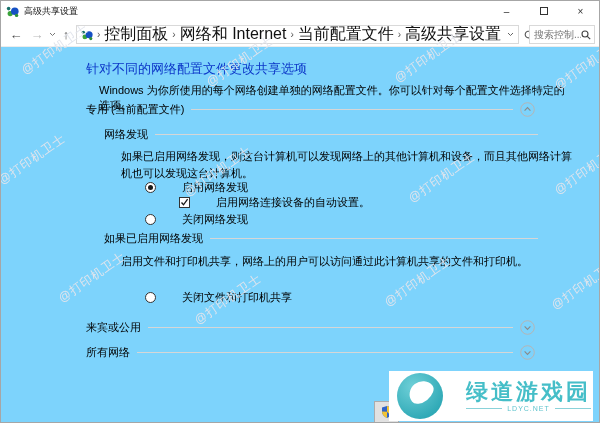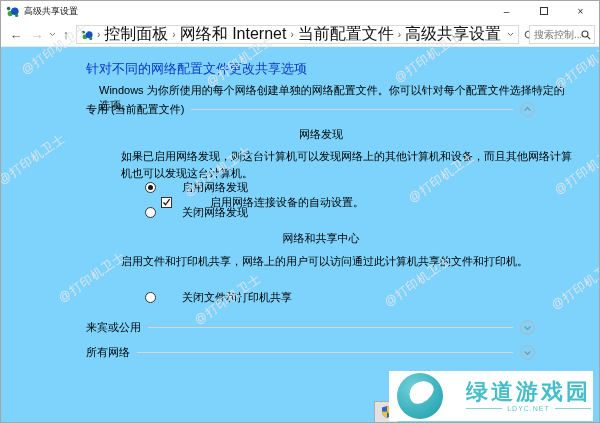--- a/index.html
+++ b/index.html
@@ -44,21 +44,21 @@
 
   
   .content { position:absolute; top:46px; left:0; right:0; bottom:0; background:#7dd3fc; z-index:1; }
   .abs { position:absolute; }
   .heading { font-size:13px; color:#0d38c8; }
   .intro { font-size:11px; color:#000; }
   .secrow { display:flex; align-items:center; }
   .secrow .lbl { white-space:nowrap; font-size:11px; color:#000; }
   .rule { flex:1; height:1px; background:#d6d6d6; margin:0 7px; }
   .chev-circle { width:15px; height:15px; flex:0 0 auto; cursor:pointer; }
-  .subrow { display:flex; align-items:center;flex-direction:column; }
+  .subrow { display:flex; align-items:center; }
   .desc { font-size:11px; line-height:1.5; color:#000; }
 
   .opt { display:flex; align-items:center; cursor:default; }
   .opt .radio { width:11px; height:11px; border:1px solid #333; border-radius:50%;
                 margin-right:6px; position:relative; flex:0 0 auto; background:#fff; }
   .opt .radio.checked::after { content:""; position:absolute; left:2px; top:2px;
                 width:5px; height:5px; border-radius:50%; background:#1a1a1a; }
   .opt .checkbox { width:11px; height:11px; border:1px solid #333; margin-right:6px;
                 position:relative; flex:0 0 auto; background:#fff; }
   .opt .label { font-size:11px;margin-left:20px; }
@@ -180,36 +180,36 @@
       <span class="rule" style="margin-right:0;"></span>
     </div>
 
     <div class="abs desc" style="left:120px; top:101px; width:456px;">如果已启用网络发现，则这台计算机可以发现网络上的其他计算机和设备，而且其他网络计算机也可以发现这台计算机。</div>
 
     <label class="abs opt" style="left:144px; top:133px;">
       <span class="radio checked"></span>
       <span class="label">启用网络发现</span>
     </label>
 
-    <label class="abs opt" style="left:160px; top:148px;gap:12px;">
+    <label class="abs opt" style="left:178px; top:148px;">
       <span class="checkbox">
         <svg width="9" height="9" viewBox="0 0 9 9" style="position:absolute;left:0;top:0;">
           <polyline points="1.5,4.5 3.5,6.8 7.6,1.2" fill="none" stroke="#1a1a1a" stroke-width="1.3"></polyline>
         </svg>
       </span>
       <span class="label">启用网络连接设备的自动设置。</span>
     </label>
 
-    <label class="abs opt" style="left:144px; top:158px;">
+    <label class="abs opt" style="left:144px; top:165px;">
       <span class="radio"></span>
       <span class="label">关闭网络发现</span>
     </label>
 
     <div class="abs subrow" style="left:103px; top:184px; width:434px;">
-      <span class="lbl">网络和共享中心</span>
+      <span class="lbl">如果已启用网络发现</span>
       <span class="rule" style="margin-right:0;"></span>
     </div>
 
     <div class="abs desc" style="left:120px; top:206px; width:456px;">启用文件和打印机共享，网络上的用户可以访问通过此计算机共享的文件和打印机。</div>
 
 
     <label class="abs opt" style="left:144px; top:243px;justify-content:flex-end;">
       <span class="radio"></span>
       <span class="label">关闭文件和打印机共享</span>
     </label>

